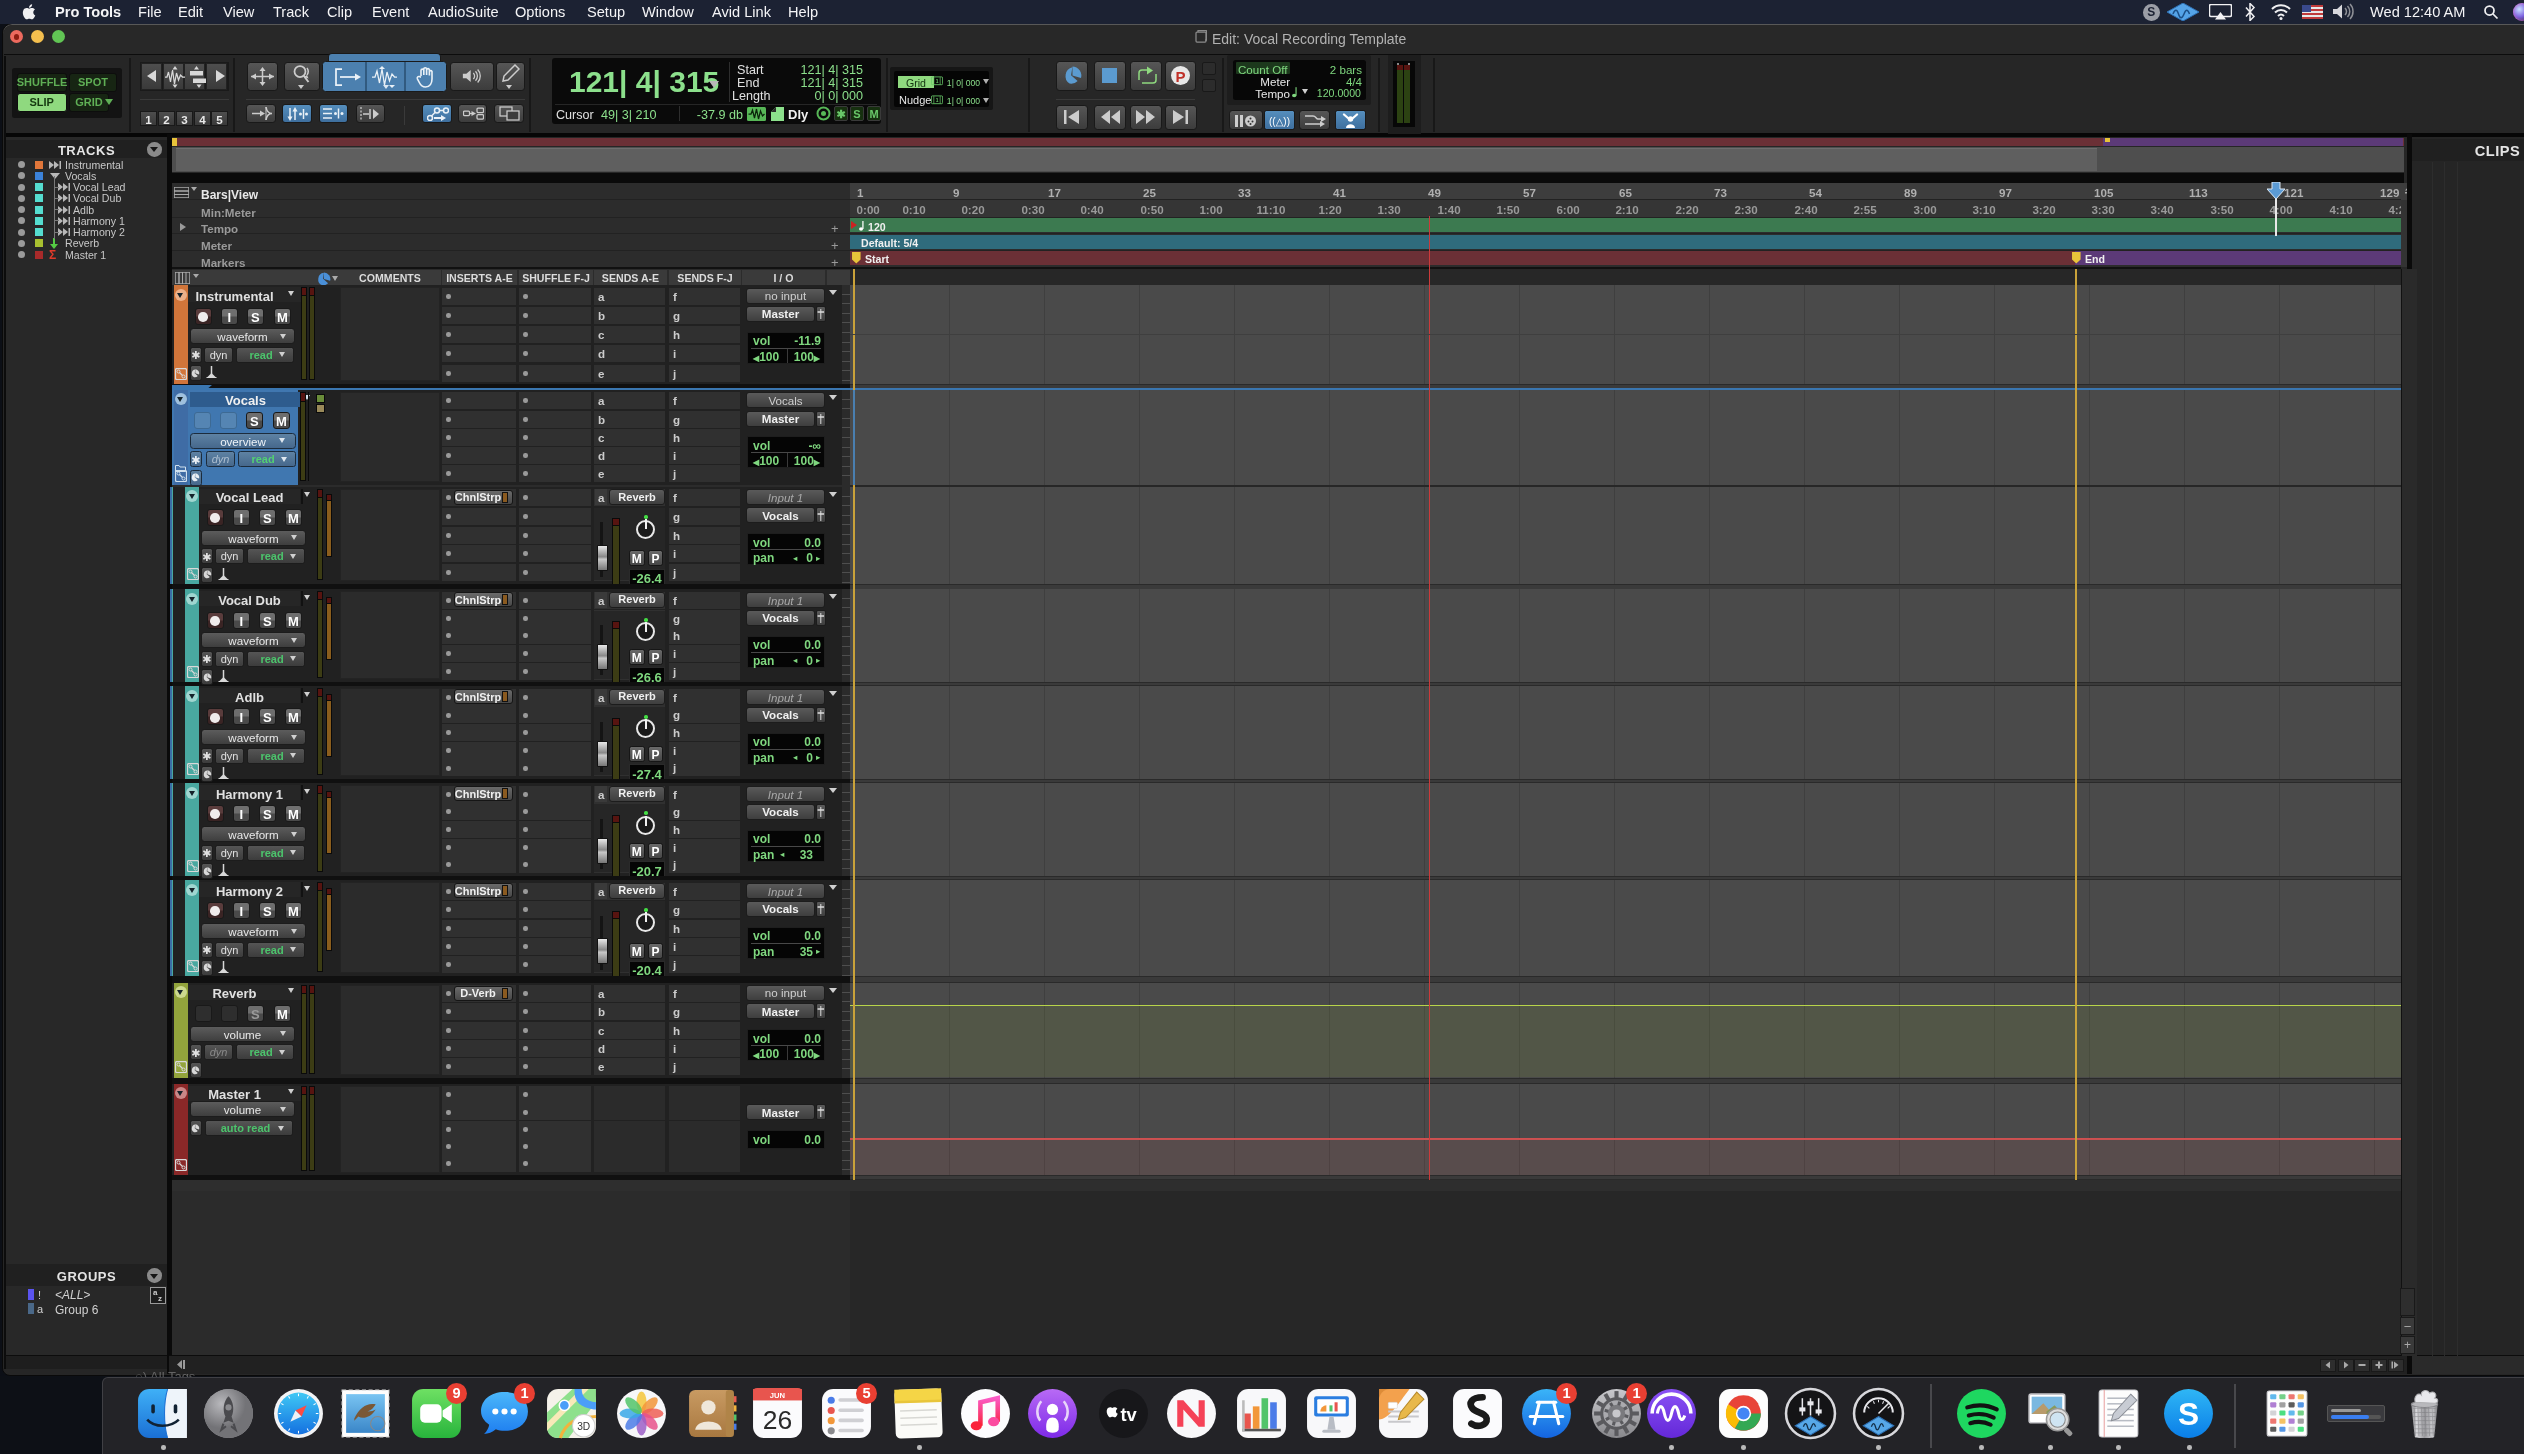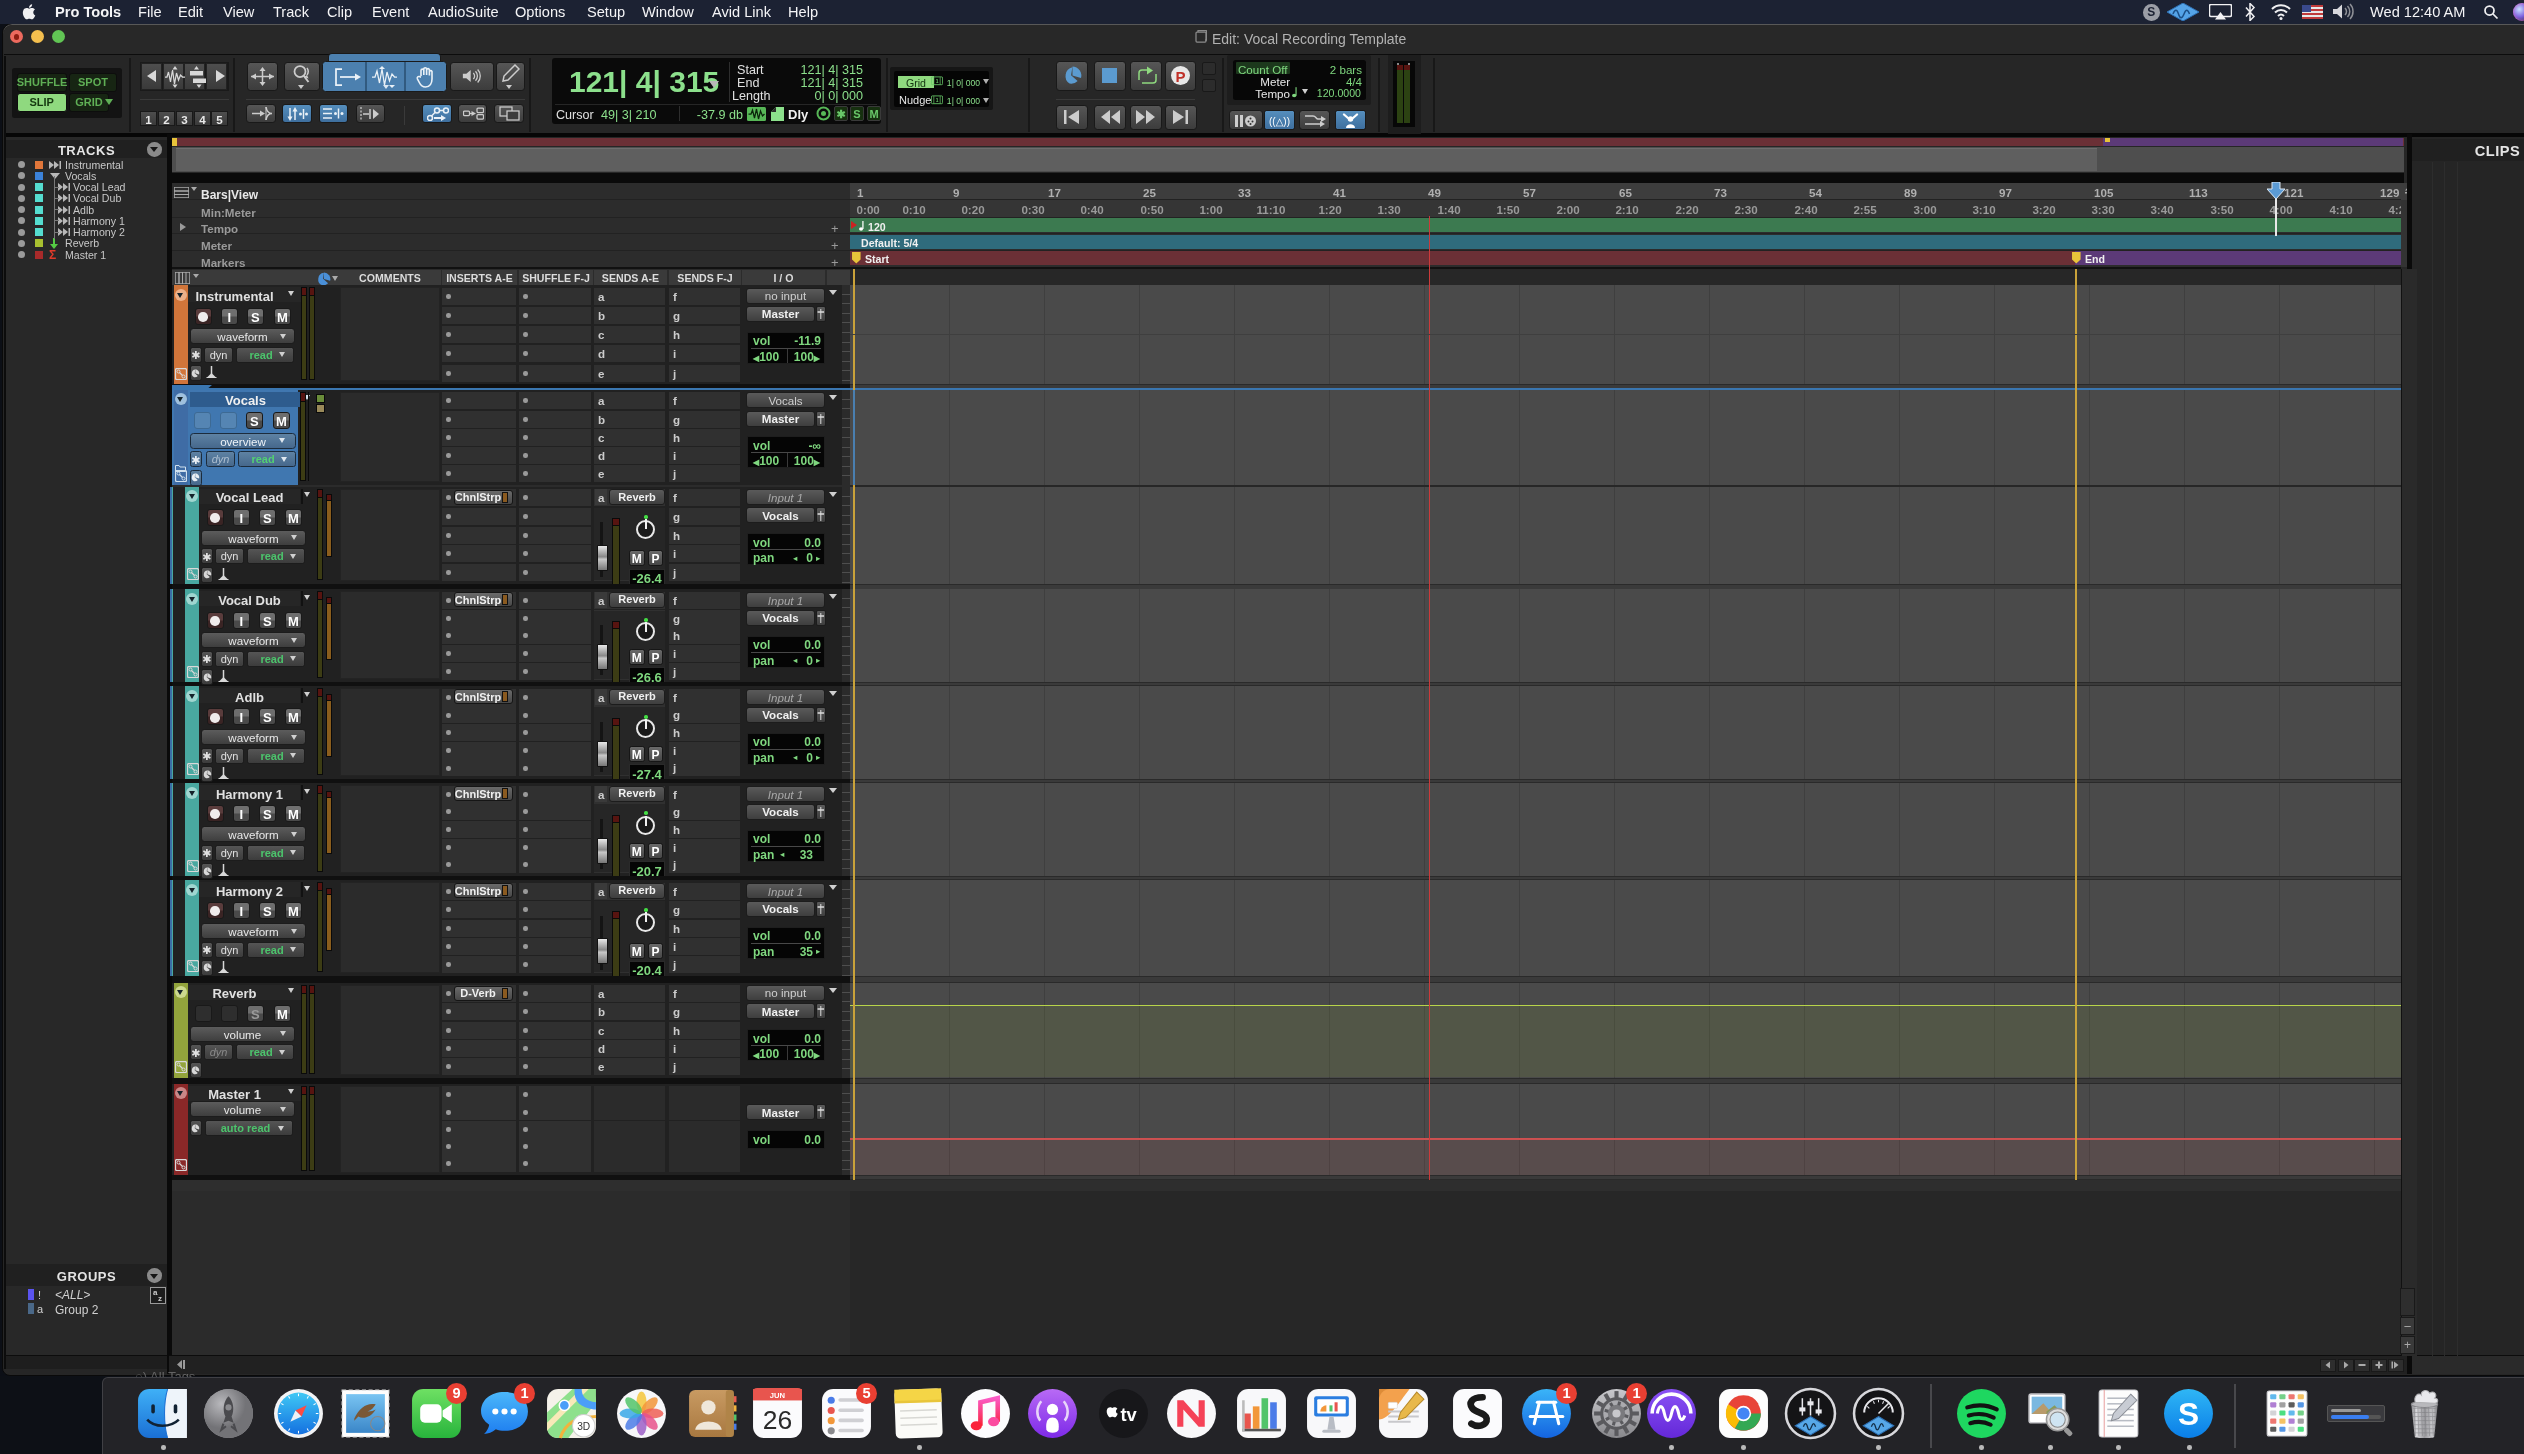--- a/index.html
+++ b/index.html
@@ -452,21 +452,21 @@
 <div class="a " style="left:54px;top:232px;width:5px;height:1px;background:#7a7a7a"></div>
 <div class="a " style="left:6px;top:1264px;width:161px;height:22px;background:#202020"></div>
 <div class="a txc" style="left:6px;top:1269px;width:161px;font-size:13px;color:#e4e4e4;white-space:nowrap;font-weight:bold;letter-spacing:0.5px">GROUPS</div>
 <div class="a" style="left:147px;top:1268px;width:14.6px;height:14.6px;border-radius:50%;background:#8a8a8a"></div>
 <div class="a" style="left:150px;top:1274px;width:0;height:0;border-left:4.3px solid transparent;border-right:4.3px solid transparent;border-top:5.6px solid #161616"></div>
 <div class="a " style="left:28px;top:1289px;width:6px;height:11px;background:#5b54f0"></div>
 <div class="a" style="left:38px;top:1289px;font-size:11px;color:#d0d0d0;white-space:nowrap;">!</div>
 <div class="a" style="left:55px;top:1288px;font-size:12px;color:#d0d0d0;white-space:nowrap;"><i>&lt;ALL&gt;</i></div>
 <div class="a " style="left:28px;top:1303px;width:6px;height:11px;background:#4a6888"></div>
 <div class="a" style="left:37px;top:1303px;font-size:11px;color:#d0d0d0;white-space:nowrap;">a</div>
-<div class="a" style="left:55px;top:1303px;font-size:12px;color:#d0d0d0;white-space:nowrap;">Group 2</div>
+<div class="a" style="left:55px;top:1303px;font-size:12px;color:#d0d0d0;white-space:nowrap;">Group 6</div>
 <div class="a " style="left:150px;top:1287px;width:16px;height:17px;background:#1c1c1c;border:1px solid #999"></div>
 <div class="a" style="left:153px;top:1288px;font-size:8px;color:#ccc;white-space:nowrap;"><b>a</b></div>
 <div class="a" style="left:158px;top:1294px;font-size:8px;color:#ccc;white-space:nowrap;"><b>z</b></div>
 <div class="a " style="left:6px;top:1355px;width:161px;height:13.6px;background:#1e1e1e;border-top:1px solid #0c0c0c"></div>
 <div class="a " style="left:172px;top:138px;width:2232px;height:7.6px;background:#6b3036"></div>
 <div class="a " style="left:2103px;top:138px;width:300px;height:7.6px;background:#5c3a78"></div>
 <div class="a " style="left:172px;top:138px;width:4.5px;height:7.6px;background:#e8c33a"></div>
 <div class="a " style="left:2105px;top:138px;width:4.5px;height:4px;background:#e8c33a"></div>
 <div class="a " style="left:172px;top:147px;width:2232px;height:25px;background:#4e4e4e"></div>
 <div class="a " style="left:176px;top:148px;width:1921px;height:23px;background:#5f5f5f;border-top:1px solid #6e6e6e"></div>
@@ -517,21 +517,21 @@
     <div style="position:absolute;left:103px;top:2.5px;width:40px;text-align:center;font-size:11.6px;color:#9a9a9a;font-weight:bold">0:20</div>
     <div style="position:absolute;left:163px;top:2.5px;width:40px;text-align:center;font-size:11.6px;color:#9a9a9a;font-weight:bold">0:30</div>
     <div style="position:absolute;left:222px;top:2.5px;width:40px;text-align:center;font-size:11.6px;color:#9a9a9a;font-weight:bold">0:40</div>
     <div style="position:absolute;left:282px;top:2.5px;width:40px;text-align:center;font-size:11.6px;color:#9a9a9a;font-weight:bold">0:50</div>
     <div style="position:absolute;left:341px;top:2.5px;width:40px;text-align:center;font-size:11.6px;color:#9a9a9a;font-weight:bold">1:00</div>
     <div style="position:absolute;left:401px;top:2.5px;width:40px;text-align:center;font-size:11.6px;color:#9a9a9a;font-weight:bold">11:10</div>
     <div style="position:absolute;left:460px;top:2.5px;width:40px;text-align:center;font-size:11.6px;color:#9a9a9a;font-weight:bold">1:20</div>
     <div style="position:absolute;left:519px;top:2.5px;width:40px;text-align:center;font-size:11.6px;color:#9a9a9a;font-weight:bold">1:30</div>
     <div style="position:absolute;left:579px;top:2.5px;width:40px;text-align:center;font-size:11.6px;color:#9a9a9a;font-weight:bold">1:40</div>
     <div style="position:absolute;left:638px;top:2.5px;width:40px;text-align:center;font-size:11.6px;color:#9a9a9a;font-weight:bold">1:50</div>
-    <div style="position:absolute;left:698px;top:2.5px;width:40px;text-align:center;font-size:11.6px;color:#9a9a9a;font-weight:bold">2:00</div>
+    <div style="position:absolute;left:698px;top:2.5px;width:40px;text-align:center;font-size:11.6px;color:#9a9a9a;font-weight:bold">6:00</div>
     <div style="position:absolute;left:757px;top:2.5px;width:40px;text-align:center;font-size:11.6px;color:#9a9a9a;font-weight:bold">2:10</div>
     <div style="position:absolute;left:817px;top:2.5px;width:40px;text-align:center;font-size:11.6px;color:#9a9a9a;font-weight:bold">2:20</div>
     <div style="position:absolute;left:876px;top:2.5px;width:40px;text-align:center;font-size:11.6px;color:#9a9a9a;font-weight:bold">2:30</div>
     <div style="position:absolute;left:936px;top:2.5px;width:40px;text-align:center;font-size:11.6px;color:#9a9a9a;font-weight:bold">2:40</div>
     <div style="position:absolute;left:995px;top:2.5px;width:40px;text-align:center;font-size:11.6px;color:#9a9a9a;font-weight:bold">2:55</div>
     <div style="position:absolute;left:1055px;top:2.5px;width:40px;text-align:center;font-size:11.6px;color:#9a9a9a;font-weight:bold">3:00</div>
     <div style="position:absolute;left:1114px;top:2.5px;width:40px;text-align:center;font-size:11.6px;color:#9a9a9a;font-weight:bold">3:10</div>
     <div style="position:absolute;left:1174px;top:2.5px;width:40px;text-align:center;font-size:11.6px;color:#9a9a9a;font-weight:bold">3:20</div>
     <div style="position:absolute;left:1233px;top:2.5px;width:40px;text-align:center;font-size:11.6px;color:#9a9a9a;font-weight:bold">3:30</div>
     <div style="position:absolute;left:1292px;top:2.5px;width:40px;text-align:center;font-size:11.6px;color:#9a9a9a;font-weight:bold">3:40</div>

